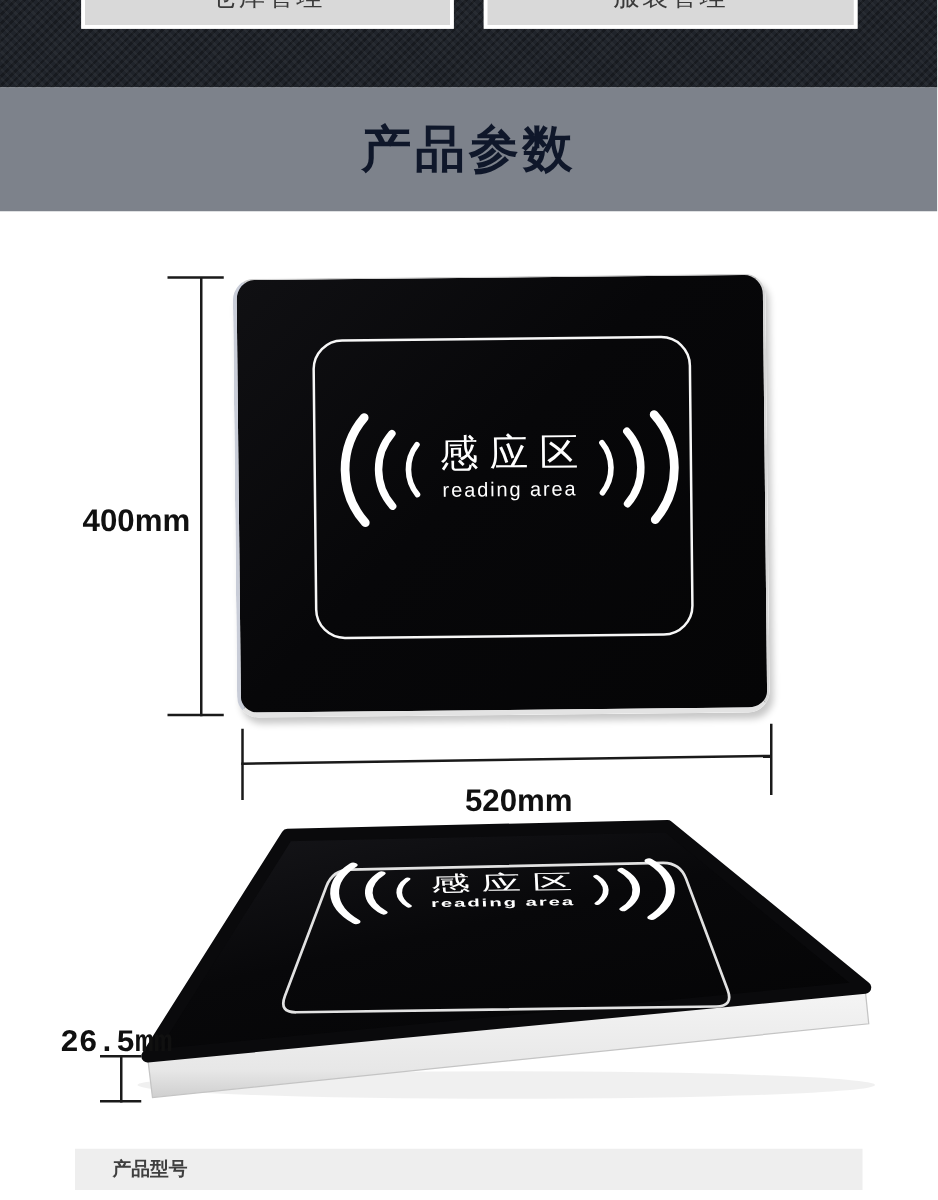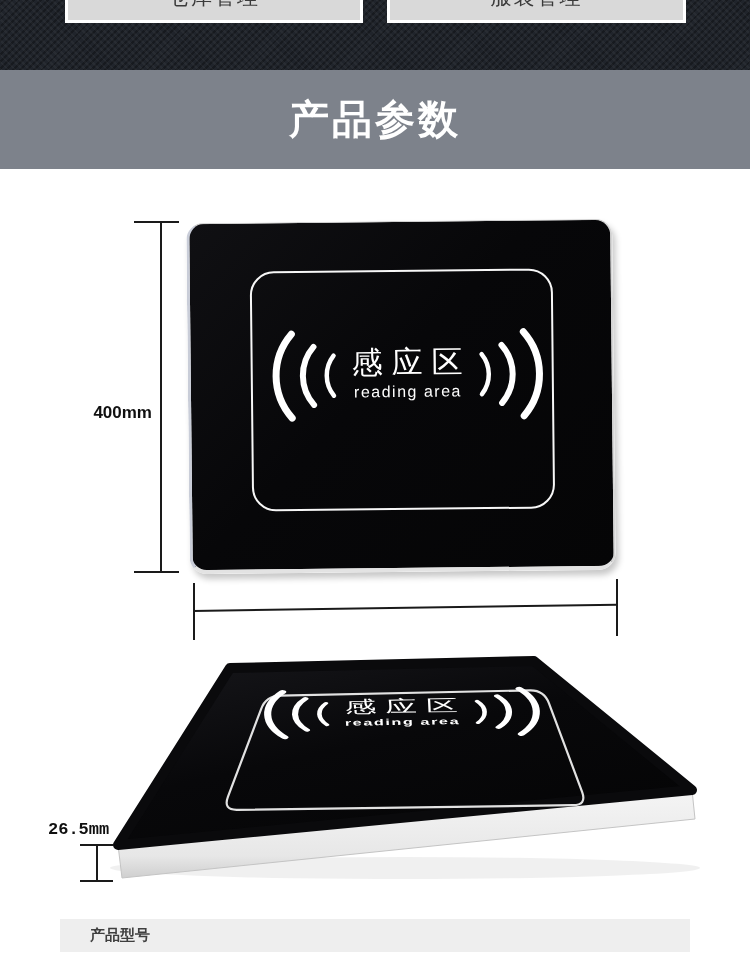--- a/index.html
+++ b/index.html
@@ -15,25 +15,25 @@
   }
   .top-btn { position:absolute; top:-30px; height:53px; background:#d9d9d9;
     border:3px solid #ffffff; display:flex; align-items:center; justify-content:center;
     font-size:21px; color:#3a3a3a; letter-spacing:2px; cursor:pointer; }
   .top-btn.b1 { left:65px;  width:298px; }
   .top-btn.b2 { left:387px; width:299px; }
 
   
   .banner { position:absolute; left:0; top:70px; width:750px; height:99px;
     background:#7d828b; display:flex; align-items:center; justify-content:center; }
-  .banner-title { color:#ffffff; font-size:40px; font-weight:bold; letter-spacing:3px; }
+  .banner-title { color:#0f172a; font-size:40px; font-weight:bold; letter-spacing:3px; }
 
   
   .dim-line  { position:absolute; background:#1a1a1a; }
-  .dim-label { position:absolute; font-weight:bold; color:#101010; font-size:17px; }
+  .dim-label { position:absolute; font-weight:bold; color:#101010; font-size:25px; }
 
   
   .panel { position:absolute; left:188px; top:221px; width:426px; height:351px;
     background:linear-gradient(135deg,#101013 0%, #070709 45%, #050506 100%);
     border-radius:17px; transform:rotate(-0.6deg);
     border-left:3px solid #c9cdd8; border-bottom:4px solid #e3e3e3;
     border-right:2px solid #d6d6d6; border-top:1px solid #cfcfcf;
     box-shadow:3px 5px 6px rgba(0,0,0,0.22); }
   .panel-outline { position:absolute; left:60px; top:48px; width:303px; height:240px;
     border:2px solid #f7f7f7; border-radius:24px; }
@@ -85,20 +85,21 @@
       <path class="emblem-stroke" stroke-width="6" d="M 94,-29   A 44,44 0 0 1 94,29"></path>
       <path class="emblem-stroke" stroke-width="7" d="M 116,-42  A 64,64 0 0 1 116,42"></path>
       <text class="emblem-cn" x="4" y="-2">感应区</text>
       <text class="emblem-en" x="0" y="22">reading area</text>
     </svg>
   </div>
 
   <div class="dim-line" style="left:193px; top:583px; width:1.5px; height:57px;"></div>
   <div class="dim-line" style="left:616px; top:579px; width:1.5px; height:57px;"></div>
   <div class="dim-line" style="left:193px; top:610px; width:424px; height:1.5px; transform:rotate(-0.85deg); transform-origin:left center;"></div>
+  <div class="dim-label" style="left:330px; top:627px; width:170px; text-align:center;">520mm</div>
 
   <svg class="persp" viewBox="0 0 750 250">
     <defs>
       <linearGradient id="topShade" x1="0" y1="0" x2="0.7" y2="1">
         <stop offset="0" stop-color="#17171b"></stop>
         <stop offset="0.5" stop-color="#08080a"></stop>
         <stop offset="1" stop-color="#050506"></stop>
       </linearGradient>
       <linearGradient id="bandShade" x1="0" y1="0" x2="0" y2="1">
         <stop offset="0" stop-color="#f5f5f5"></stop>

